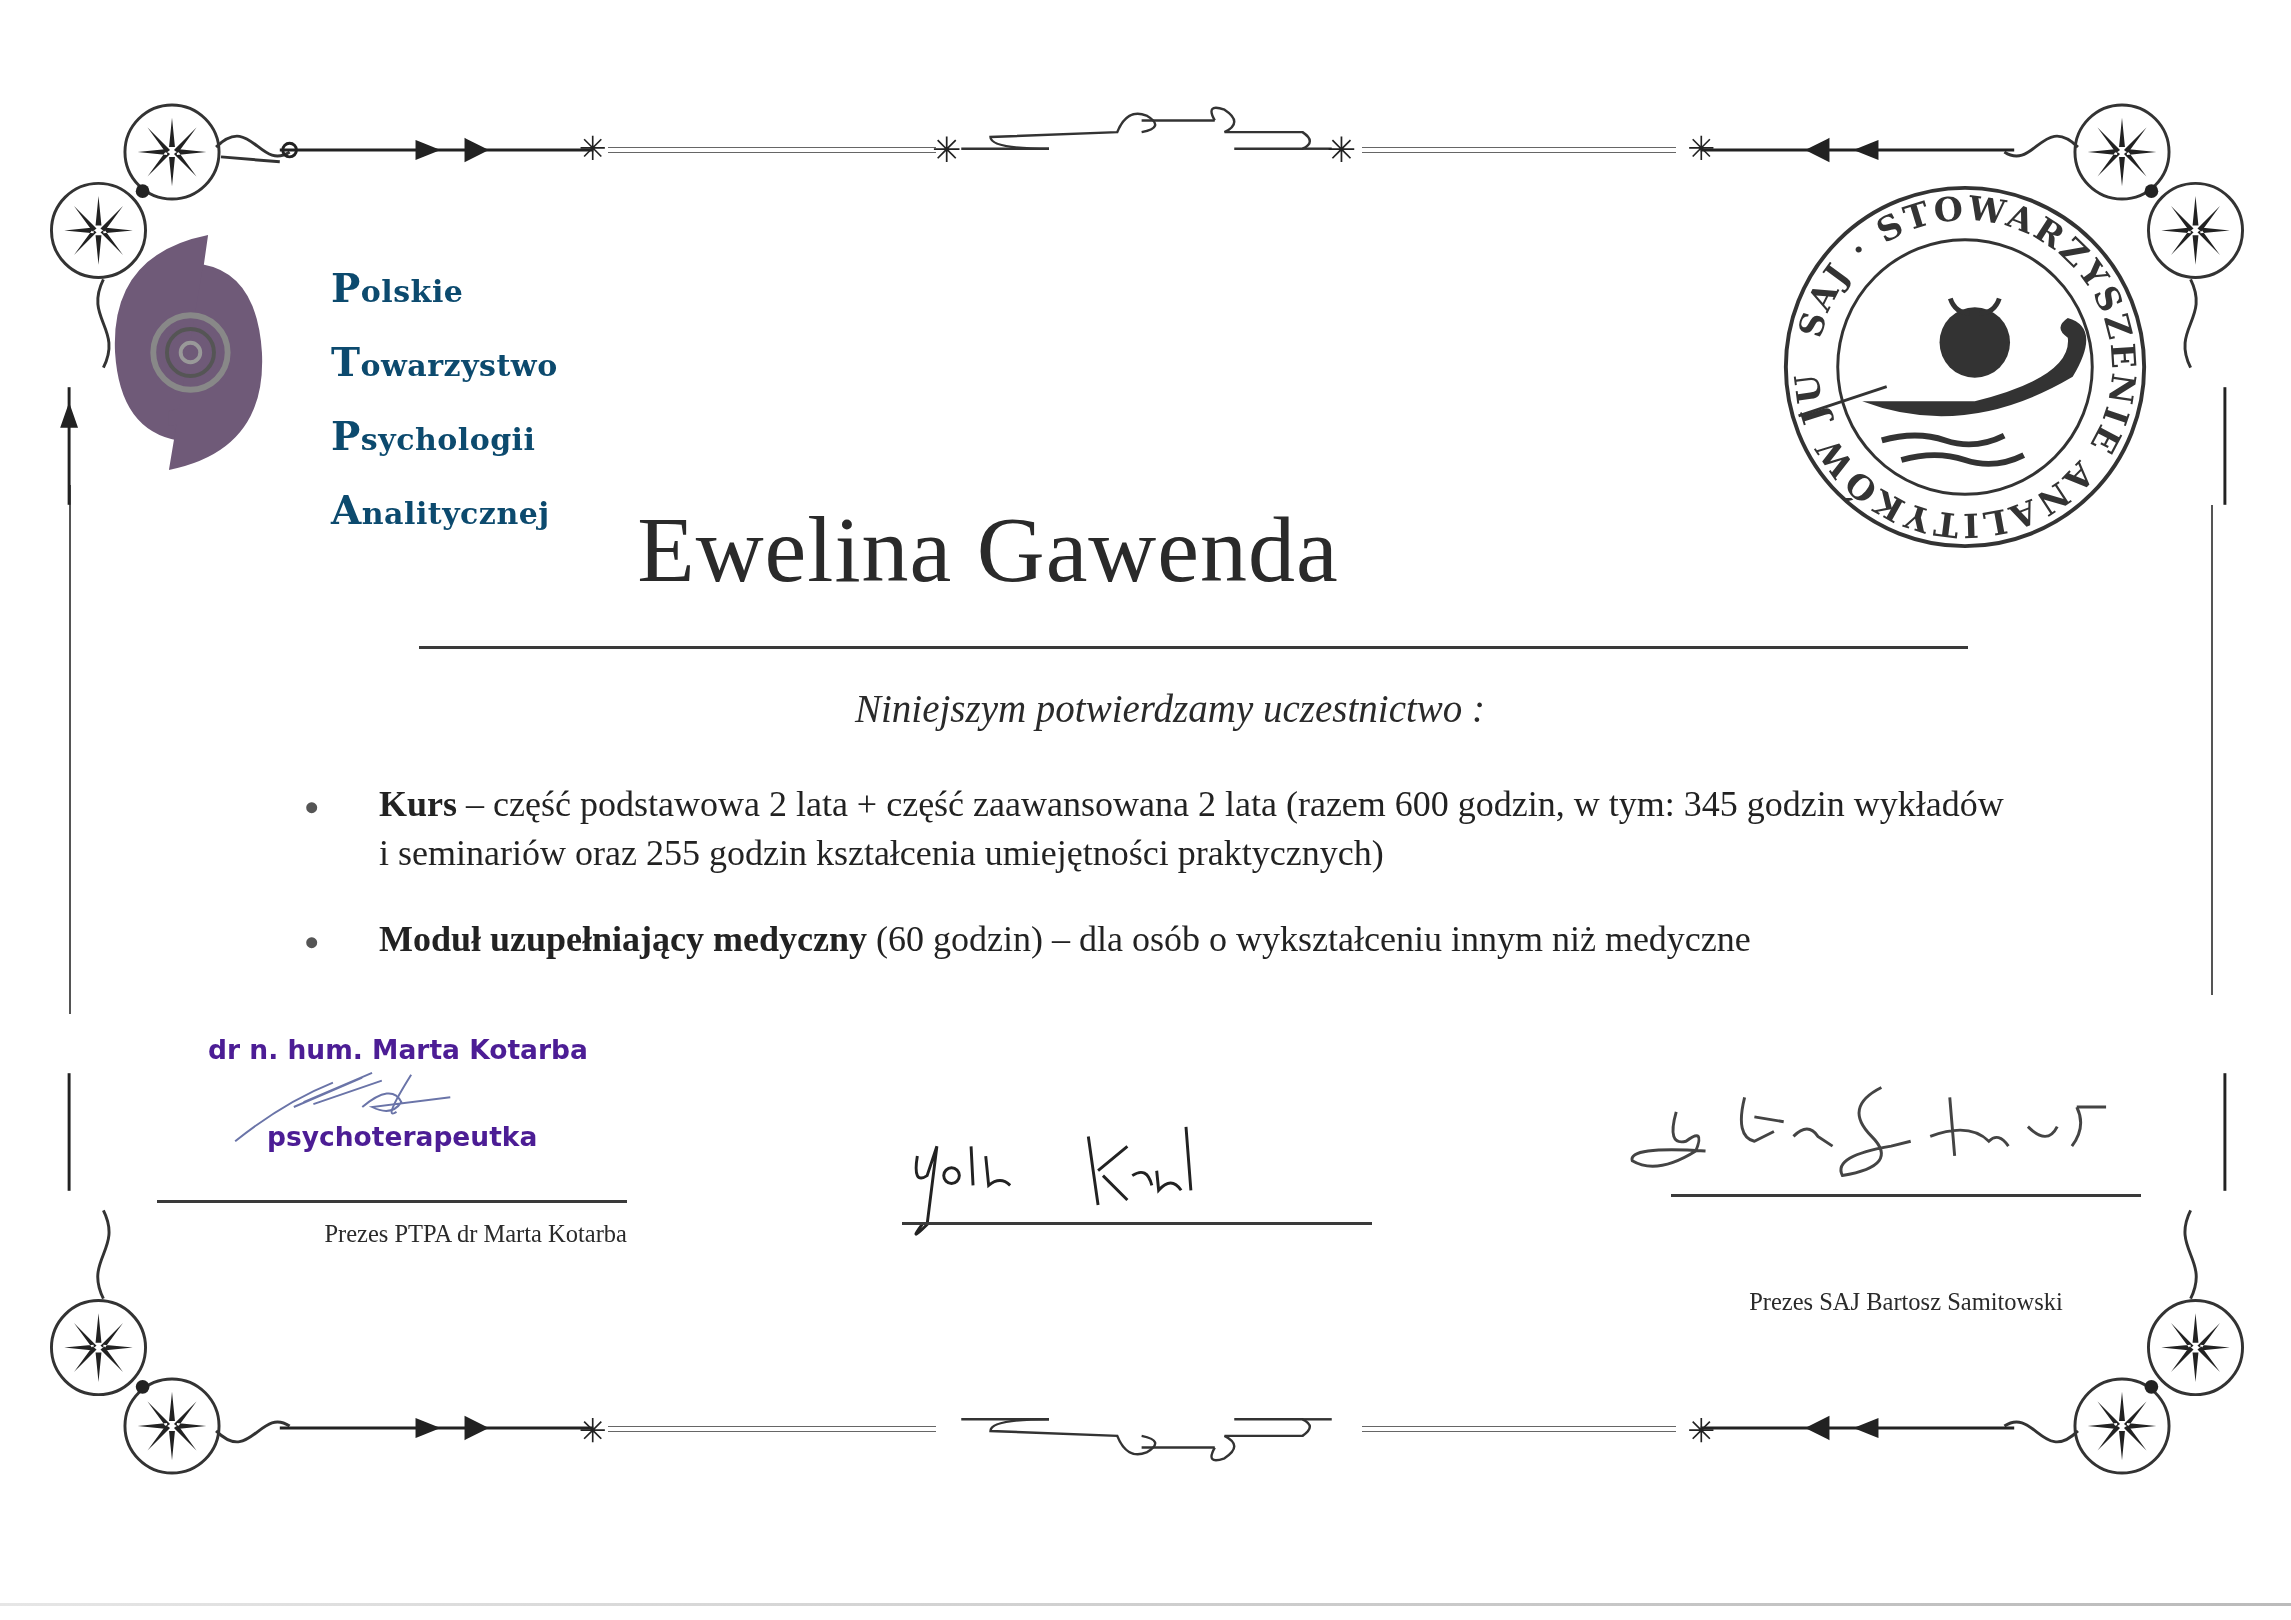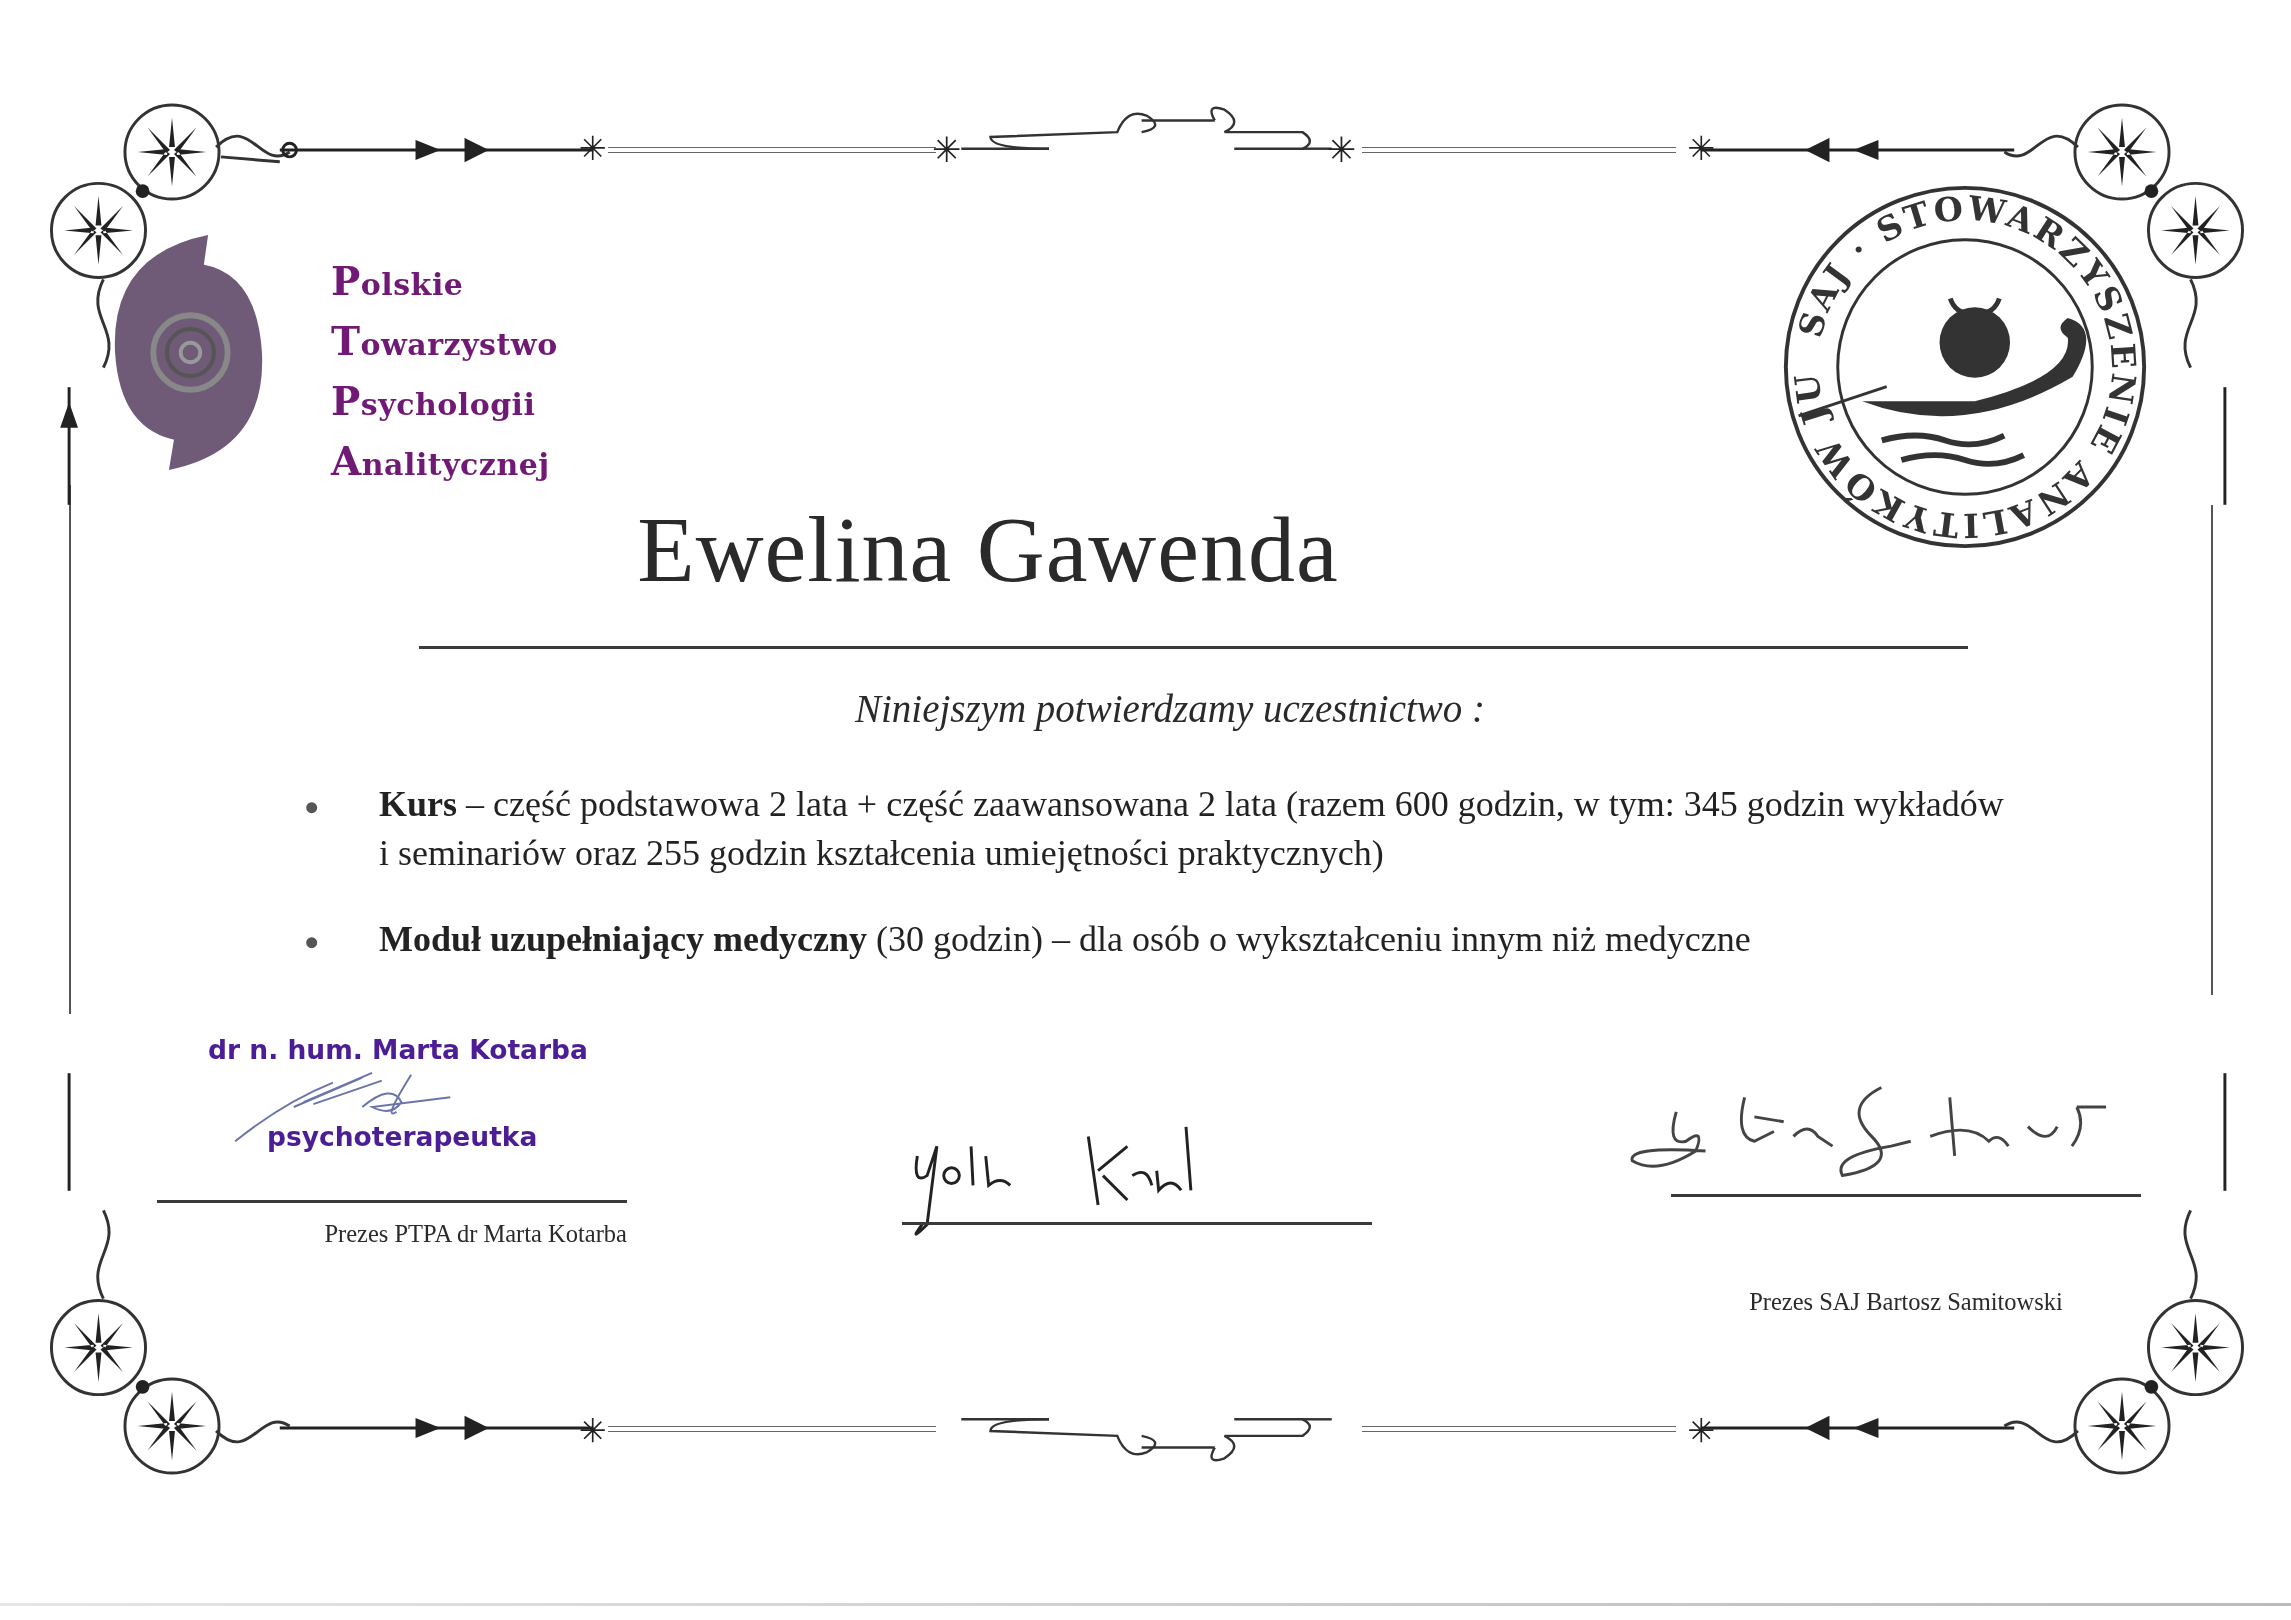--- a/index.html
+++ b/index.html
@@ -6,21 +6,21 @@
   body { width:2292px; height:1620px; position:relative; overflow:hidden;
          font-family:"Liberation Serif", "DejaVu Serif", serif; color:#222; }
   .abs { position:absolute; }
 
   
   .bline-h { position:absolute; height:2px; background:#555; }
   .bline-h.double { height:5.9px; background:none; border-top:1.5px solid #666; border-bottom:1.5px solid #666; box-sizing:border-box; }
   .bline-v { position:absolute; width:2px; background:#555; }
 
   
-  .logo-text { position:absolute; left:331px; top:253px; font-family:"DejaVu Serif", serif; font-weight:bold; color:#701a75; font-size:30px; line-height:56px; letter-spacing:0.5px; }
+  .logo-text { position:absolute; left:331px; top:253px; font-family:"DejaVu Serif", serif; font-weight:bold; color:#0c4a6e; font-size:30px; line-height:71px; letter-spacing:0.5px; }
   .logo-text .cap { font-size:39px; }
 
   .name { position:absolute; left:0; width:1976px; top:495px; text-align:center; font-family:"Liberation Serif", serif; font-size:94px; color:#2a2a2a; letter-spacing:1px; }
   .name-rule { position:absolute; left:419px; width:1549px; top:646px; height:2.9px; background:#3a3a3a; }
 
   .intro { position:absolute; left:0; width:2292px; top:686px; text-align:center; font-style:italic; font-size:39px; color:#2a2a2a;padding-left:24px; }
 
   .bullets { position:absolute; left:304px; top:780px; width:1705px; font-size:36px; line-height:49px; color:#222; }
   .bullet { display:flex; margin-bottom:37px; }
   .bullet .dot { width:75px; flex:none; font-size:25.5px; color:#555; padding-top:2px; }
@@ -194,21 +194,21 @@
 
 <div class="intro">Niniejszym potwierdzamy uczestnictwo :</div>
 
 <div class="bullets">
   <div class="bullet">
     <span class="dot">●</span>
     <span><b>Kurs</b><span> – część podstawowa 2 lata + część zaawansowana 2 lata (razem 600 godzin, w tym: 345 godzin wykładów i seminariów oraz 255 godzin kształcenia umiejętności praktycznych)</span></span>
   </div>
   <div class="bullet">
     <span class="dot">●</span>
-    <span><b>Moduł uzupełniający medyczny</b><span> (30 godzin) – dla osób o wykształceniu innym niż medyczne</span></span>
+    <span><b>Moduł uzupełniający medyczny</b><span> (60 godzin) – dla osób o wykształceniu innym niż medyczne</span></span>
   </div>
 </div>
 
 <div class="stamp-text stamp1">dr n. hum. Marta Kotarba</div>
 <svg class="abs" style="left:225px; top:1063px;" width="255" height="88" viewBox="0 0 260 90">
   <g fill="none" stroke="#6a74a8" stroke-width="2">
     <path d="M10 80 Q60 40 110 20 M70 45 L140 15 M80 40 L150 10 M90 42 L160 18"></path>
     <path d="M140 45 Q170 20 180 40 Q170 55 150 45 L230 35"></path>
     <path d="M190 12 Q160 60 175 50"></path>
   </g>

